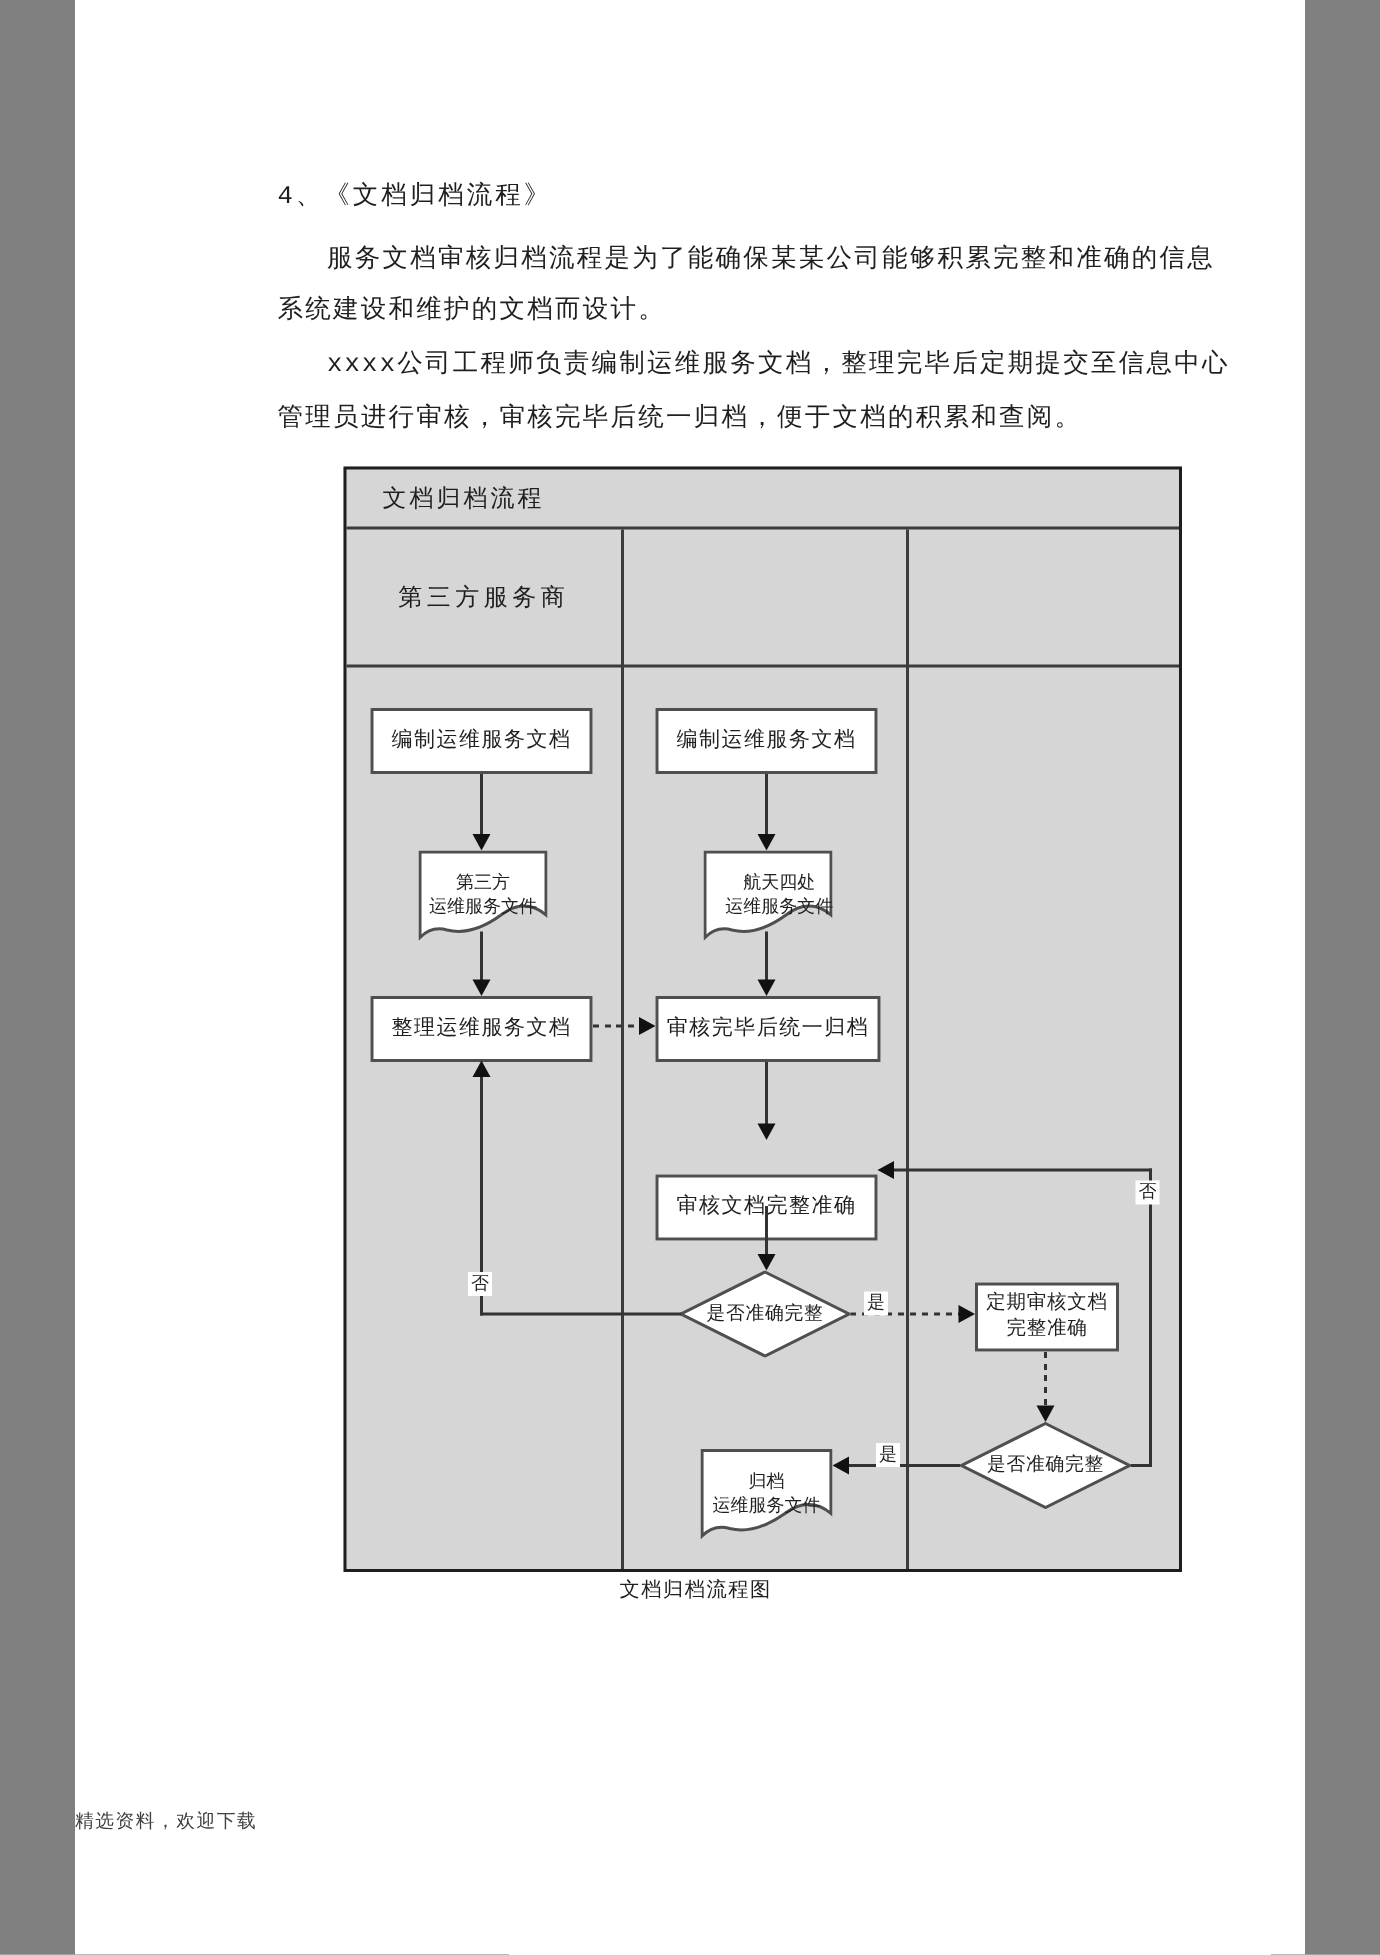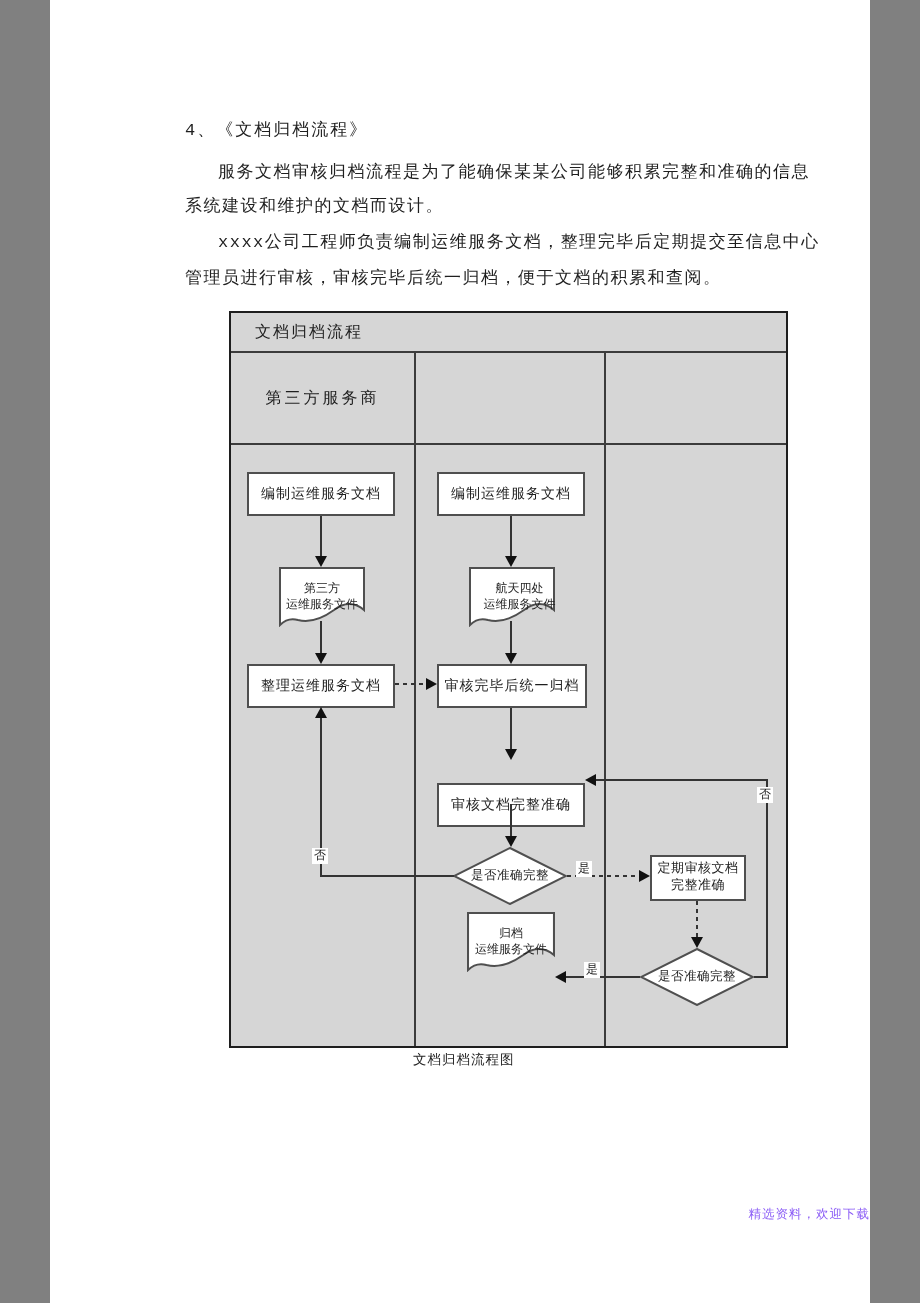--- a/index.html
+++ b/index.html
@@ -57,22 +57,22 @@
   .arr { width:0; height:0; }
   .arr.down  { border-left:6px solid transparent; border-right:6px solid transparent; border-top:11px solid #111; }
   .arr.up    { border-left:6px solid transparent; border-right:6px solid transparent; border-bottom:11px solid #111; }
   .arr.left  { border-top:6px solid transparent; border-bottom:6px solid transparent; border-right:11px solid #111; }
   .arr.right { border-top:6px solid transparent; border-bottom:6px solid transparent; border-left:11px solid #111; }
   .elabel {
     background:#ffffff; font-size:12px; line-height:1.2; padding:1px 2px; color:#222;
   }
 
   .caption { left:363px; top:1051px; font-size:13.5px; letter-spacing:1px; }
-  .footer  { left:0; top:1206px; width:100%; text-align:right; font-size:12.5px;
-             letter-spacing:1px; color:#8b5cf6; }
+  .footer  { left:0; top:1206px; width:100%; text-align:left; font-size:12.5px;
+             letter-spacing:1px; color:#404040; }
 </style>
 </head>
 <body>
 
 <div class="page">
 
   <div class="abs heading">4、《文档归档流程》</div>
   <div class="abs bodyline" style="left:168px; top:160px;">服务文档审核归档流程是为了能确保某某公司能够积累完整和准确的信息</div>
   <div class="abs bodyline" style="left:168px; top:230px;">xxxx公司工程师负责编制运维服务文档，整理完毕后定期提交至信息中心</div>
   <div class="abs bodyline" style="left:135px; top:194px;">系统建设和维护的文档而设计。</div>
@@ -130,21 +130,21 @@
 
     <div class="abs shape-node" style="left:222px; top:534px; width:114px; height:58px;">
       <svg width="114" height="58" viewBox="0 0 114 58">
         <polygon points="57,1 113,29 57,57 1,29" fill="#ffffff" stroke="#4f4f4f" stroke-width="2"></polygon>
       </svg>
       <div class="shape-label dia-label">
         <span>是否准确完整</span>
       </div>
     </div>
 
-    <div class="abs shape-node" style="left:236px; top:599px; width:88px; height:60px;">
+    <div class="abs shape-node" style="left:236px; top:653px; width:88px; height:60px;">
       <svg width="88" height="60" viewBox="0 0 86 60" preserveAspectRatio="none">
         <path d="M1,1 H85 V43 C76,35 65,35 55,43 C44,51 31,56 19,53 C12,51 6,53 1,58 Z" fill="#ffffff" stroke="#4f4f4f" stroke-width="2"></path>
       </svg>
       <div class="shape-label doc-label">
         <span>归档</span>
         <span>运维服务文件</span>
       </div>
     </div>
 
     <div class="abs rect-node small-rect" style="left:419px; top:542px; width:96px; height:46px;">

